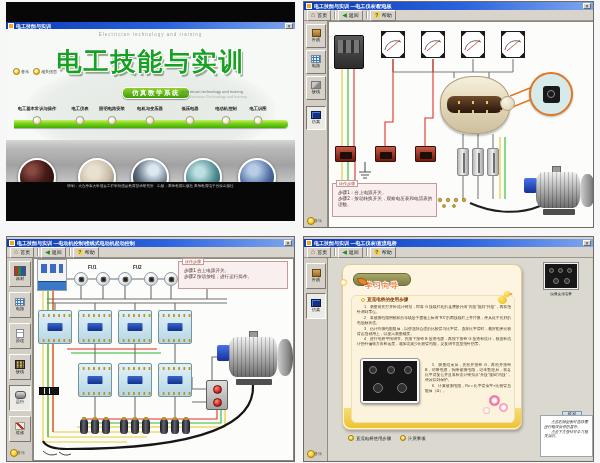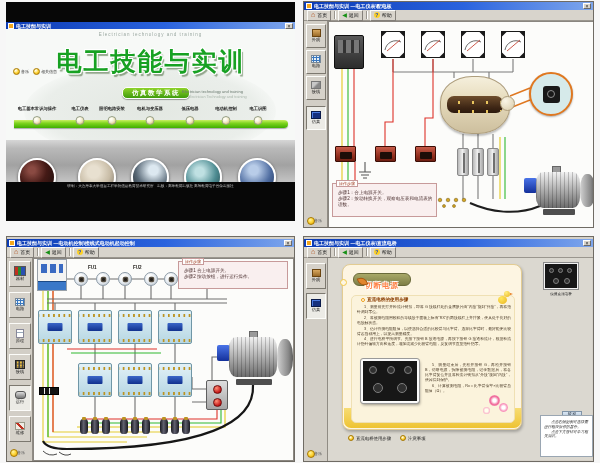--- a/index.html
+++ b/index.html
@@ -526,21 +526,21 @@
       <div class="musiclab" style="left:10px;top:193px;">音乐</div>
     </div>
     <div class="gbody"></div>
 
     <div class="card">
       <div class="cardyellow"></div>
       <div class="ringdot"></div>
       <div class="inner"></div>
       <div class="banner">
         <span class="leaf"></span>
-        <span class="bannertxt">切断电源</span>
+        <span class="bannertxt">学习向导</span>
       </div>
       <div class="duck">
         <span class="duckbody"></span>
         <span class="duckhead"></span>
         <span class="duckbeak"></span>
       </div>
       <div class="sectitle">
         <span class="secdot"></span>
         <span class="sectxt">直流电桥的使用步骤</span>
       </div>

